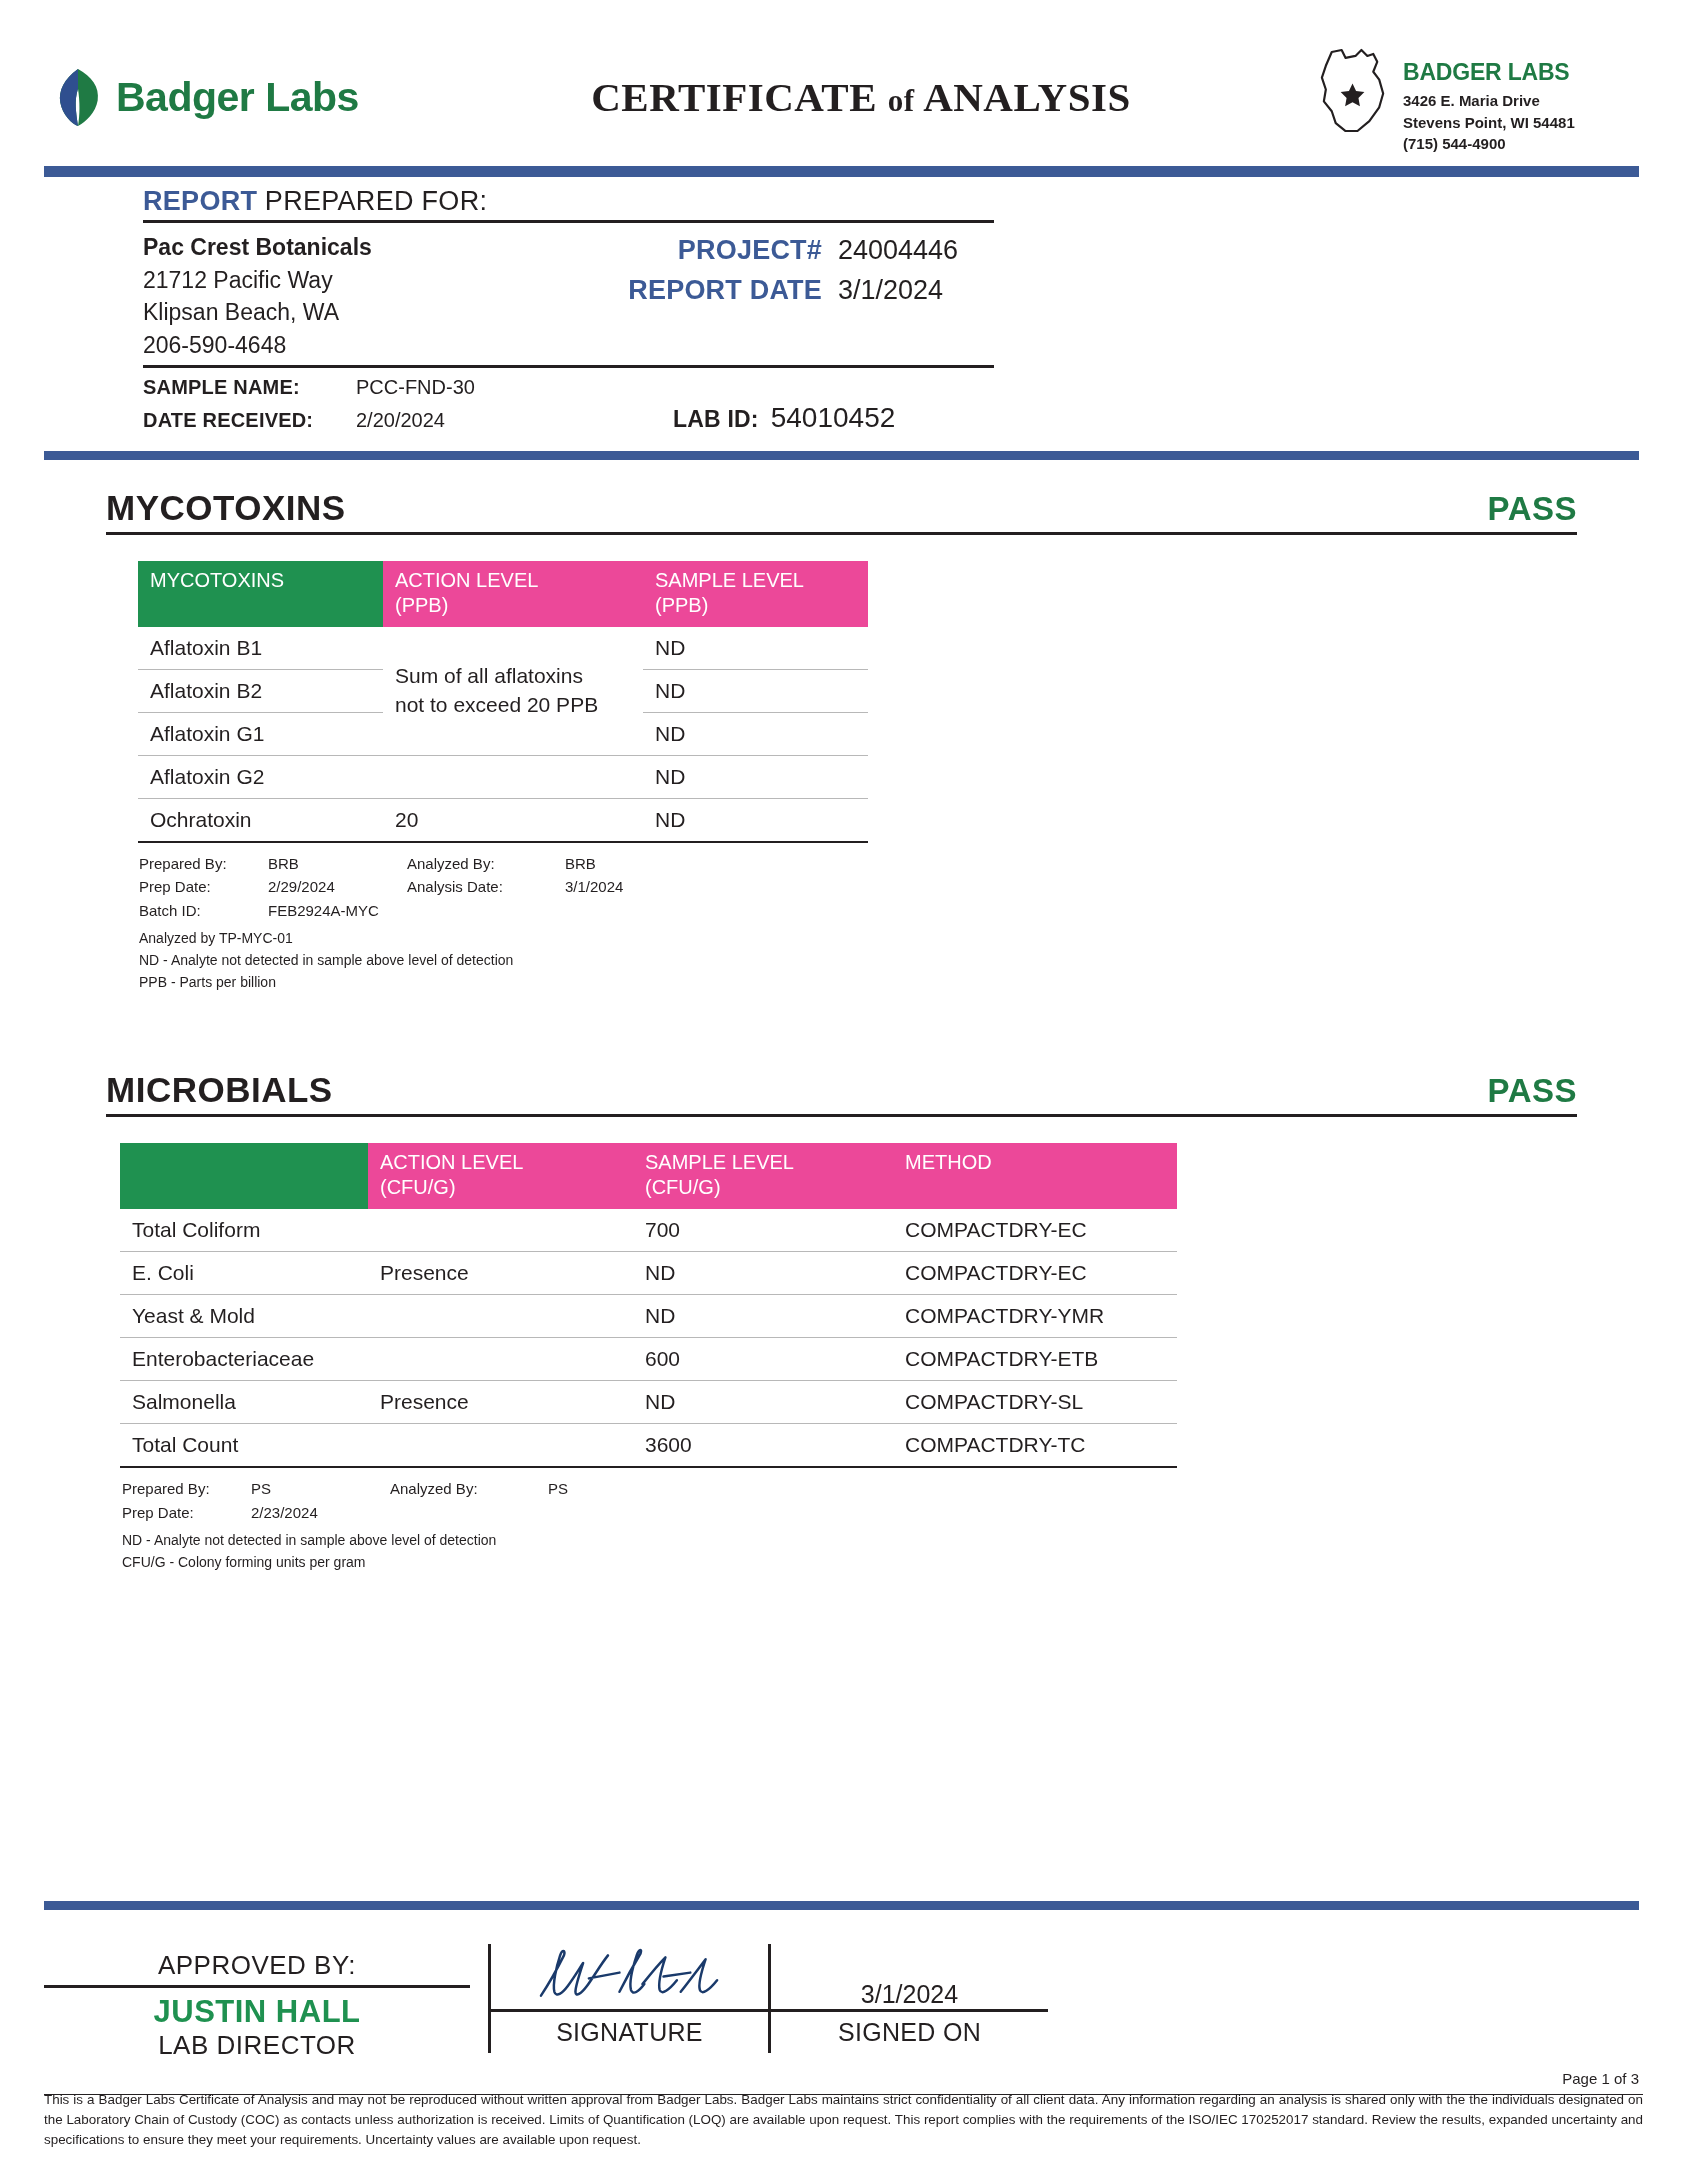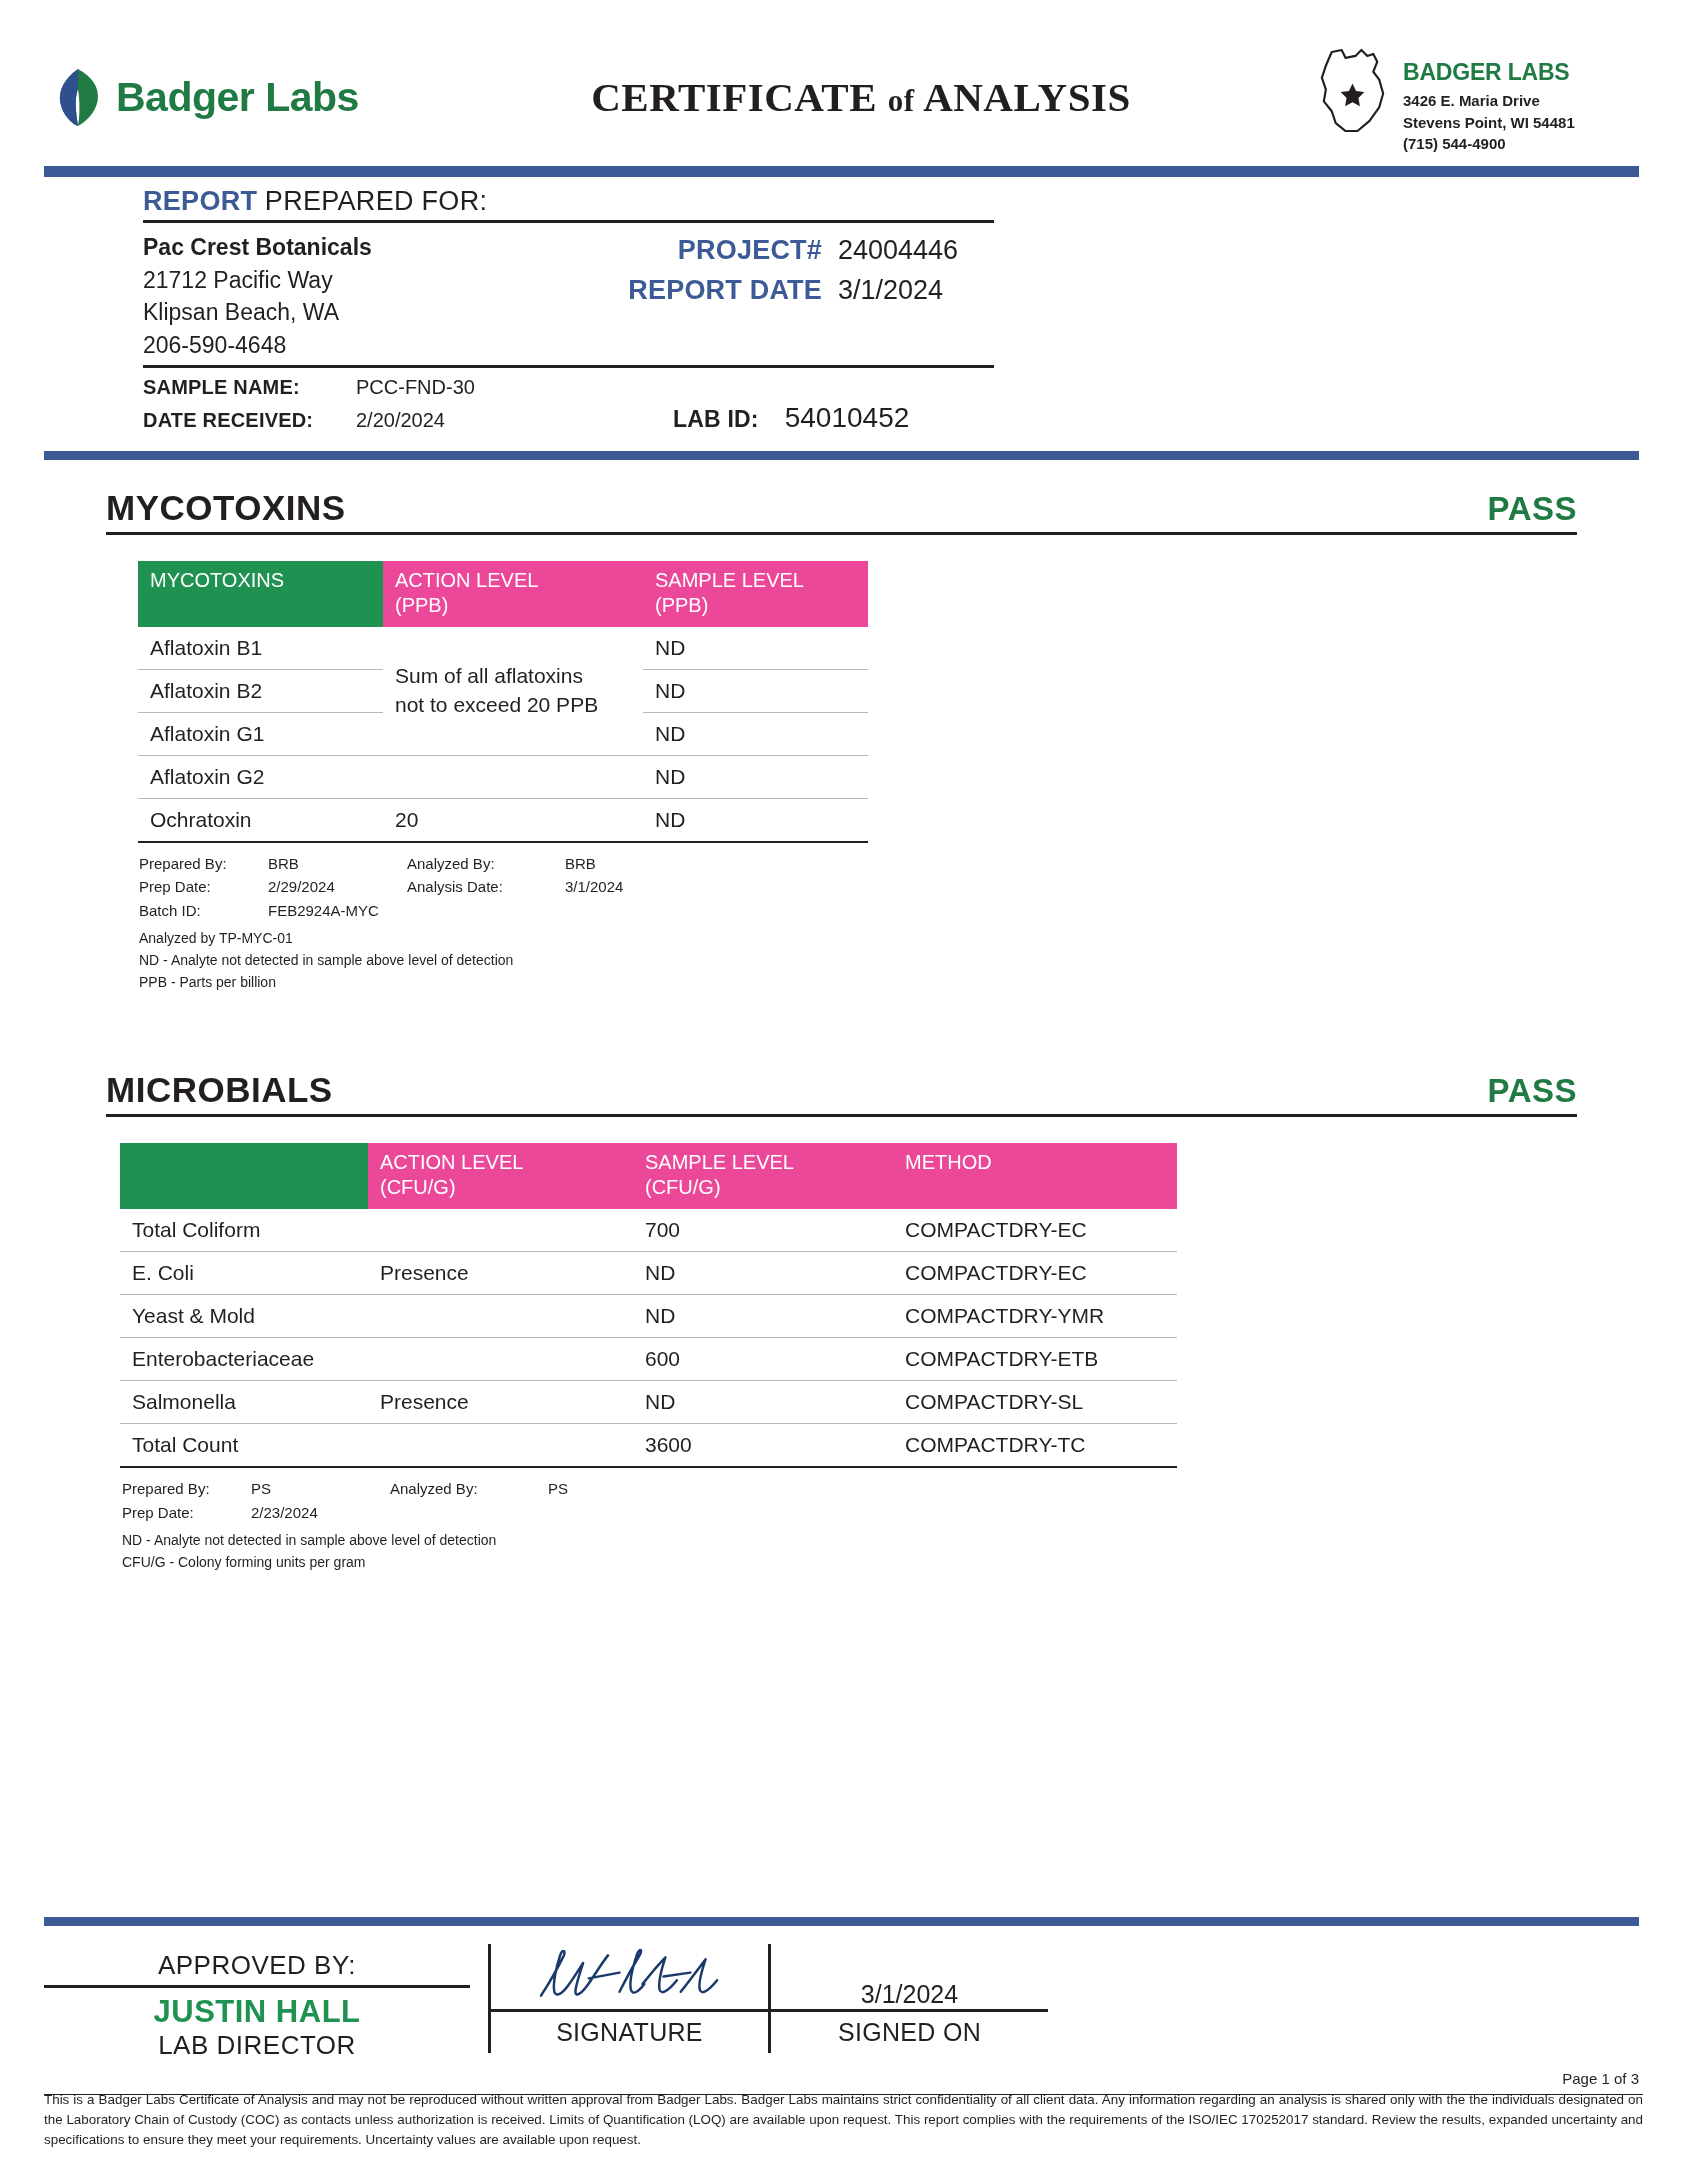--- a/index.html
+++ b/index.html
@@ -171,21 +171,20 @@
     align-items: baseline;
   }
   .sample-line .lbl {
     font-weight: bold;
     width: 213px;
     letter-spacing: 0.2px;
   }
   .labid-wrap {
     display: flex;
     align-items: baseline;
-    gap: 14px;
   }
   .labid-wrap .labid-lbl {
     font-weight: bold;
     font-size: 23px;
     margin-left: 228px;
     letter-spacing: 0.2px;
   }
   .labid-wrap .labid-val {
     font-size: 28px;
     margin-left: 12px;
@@ -273,21 +272,21 @@
   
   .approval {
     position: absolute;
     left: 44px;
     right: 44px;
     bottom: 117px;
   }
   .approval-inner {
     display: flex;
     align-items: flex-start;
-    padding: 18px 0 0 0;
+    padding: 34px 0 0 0;
   }
   .appr-left {
     width: 426px;
     text-align: center;
     padding-top: 6px;
   }
   .appr-left .l1 {
     font-size: 26px;
     letter-spacing: 0.5px;
   }

